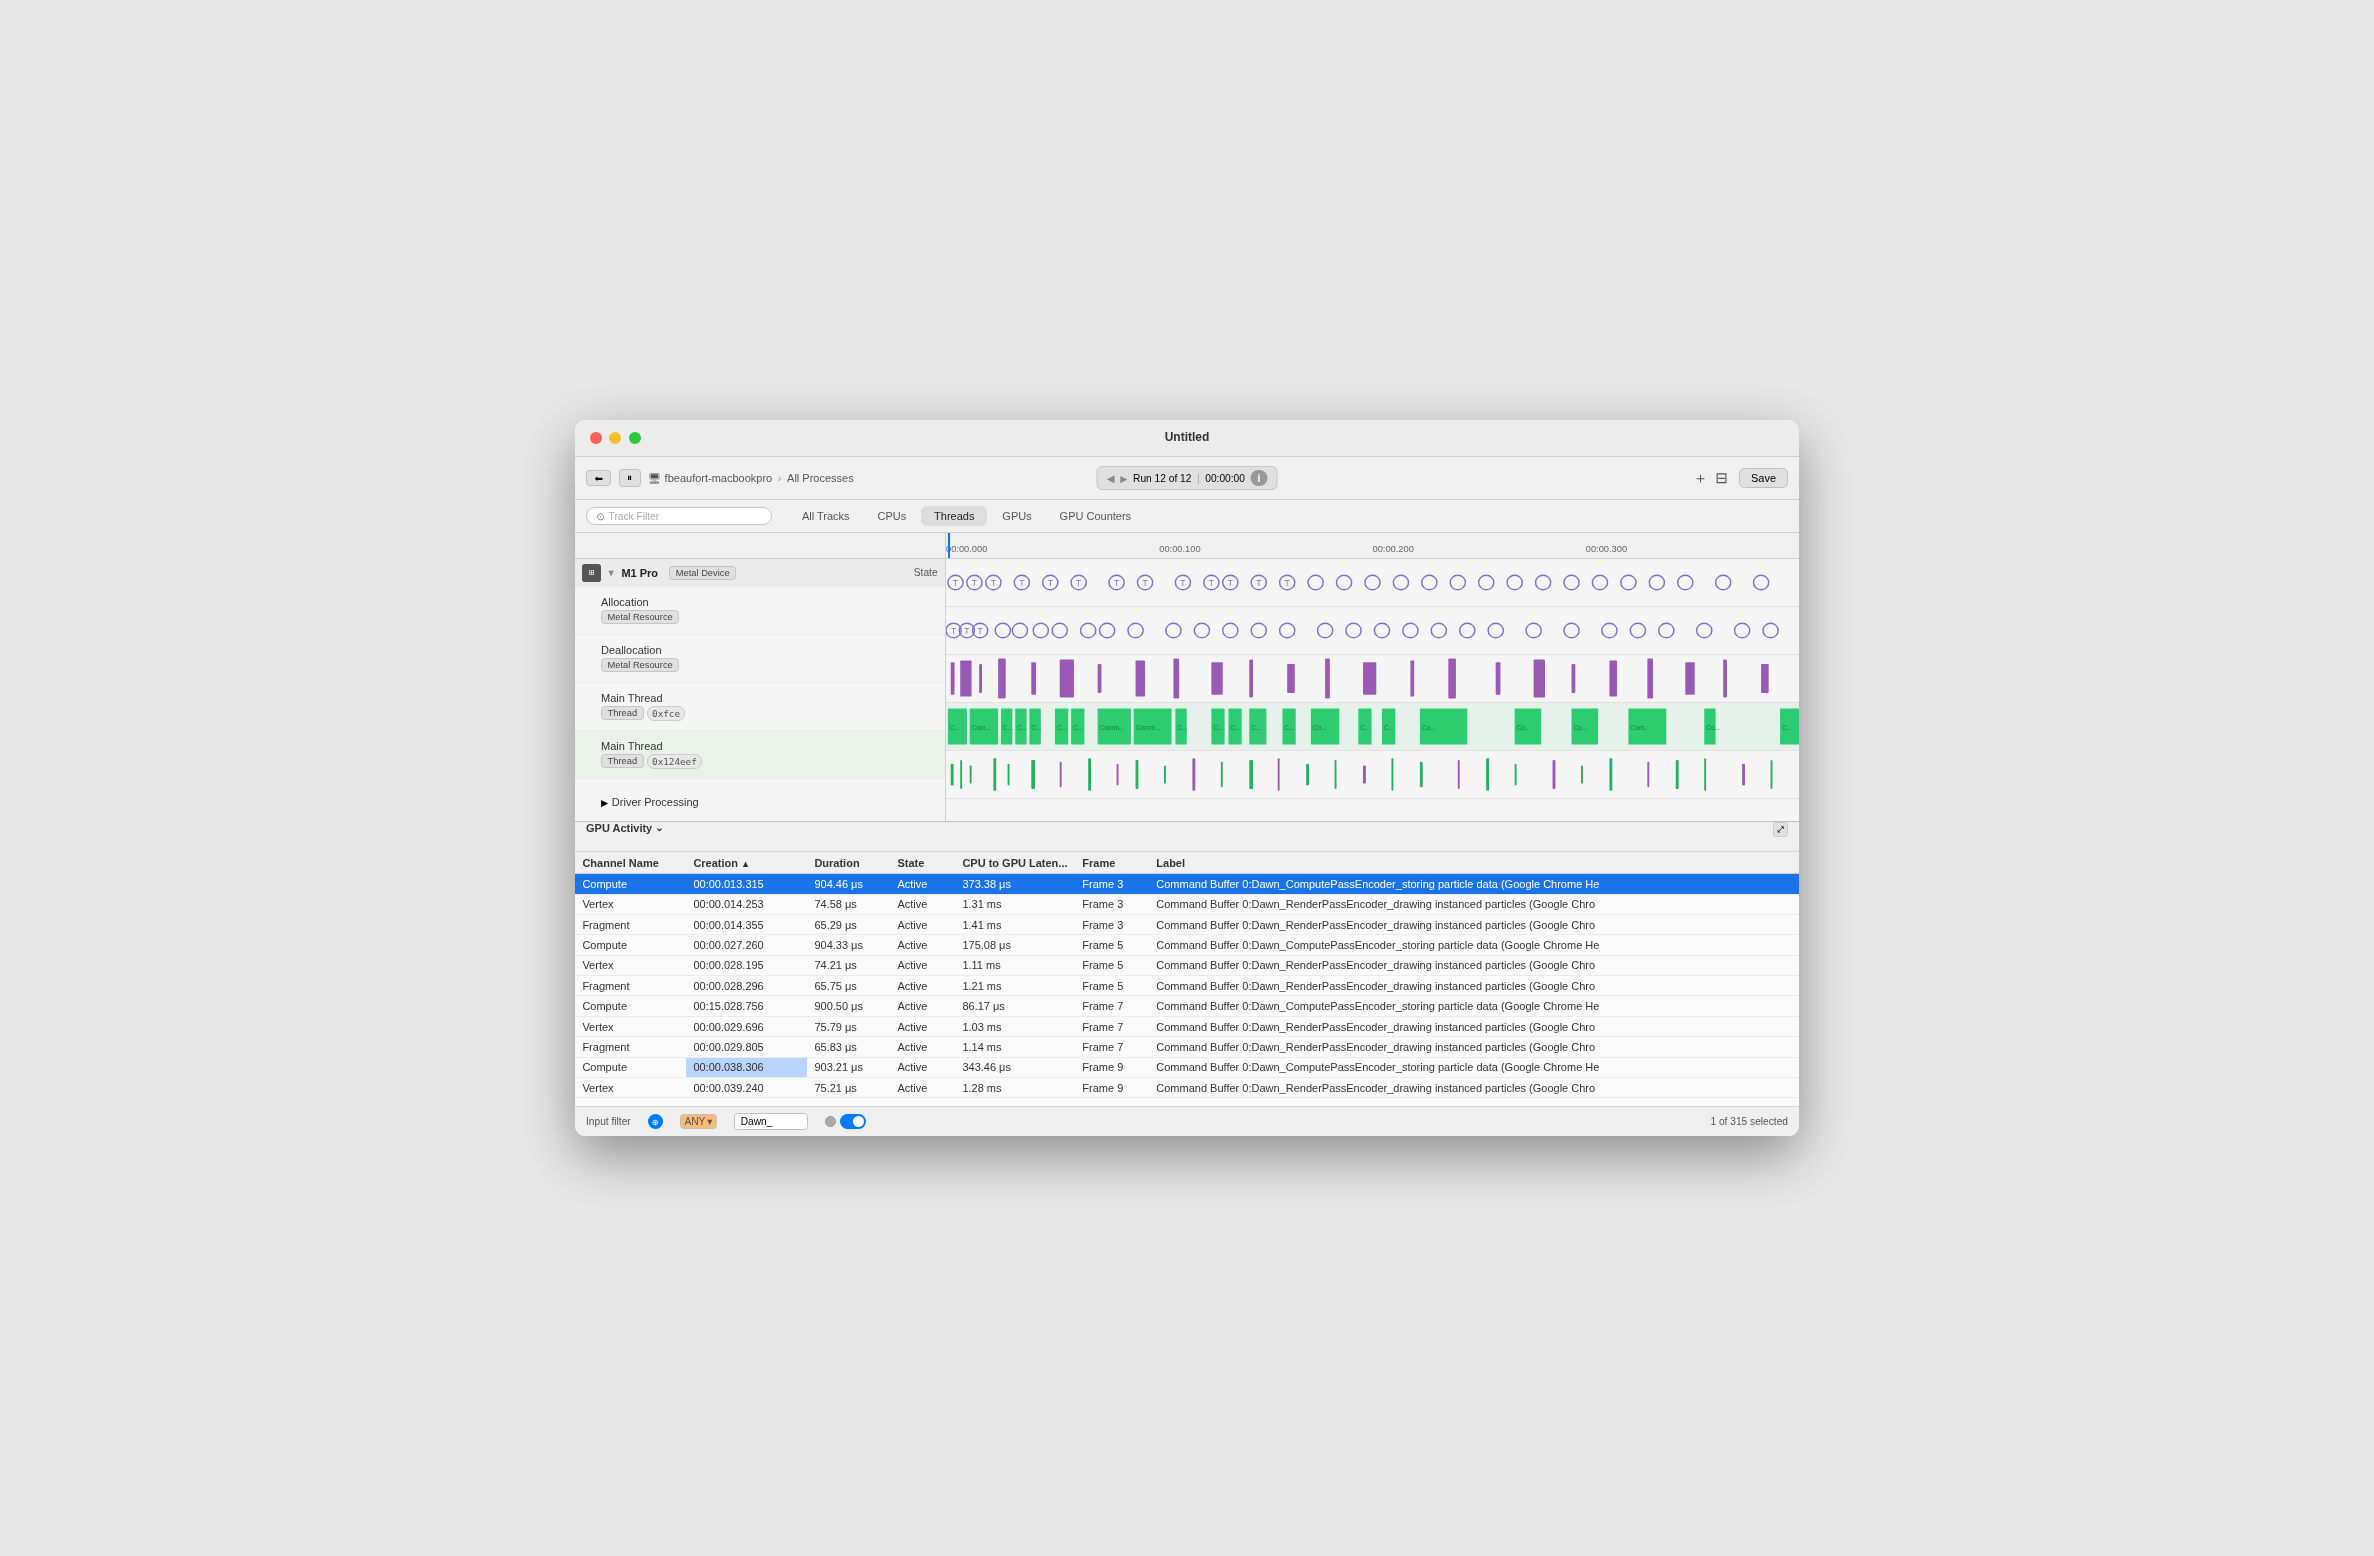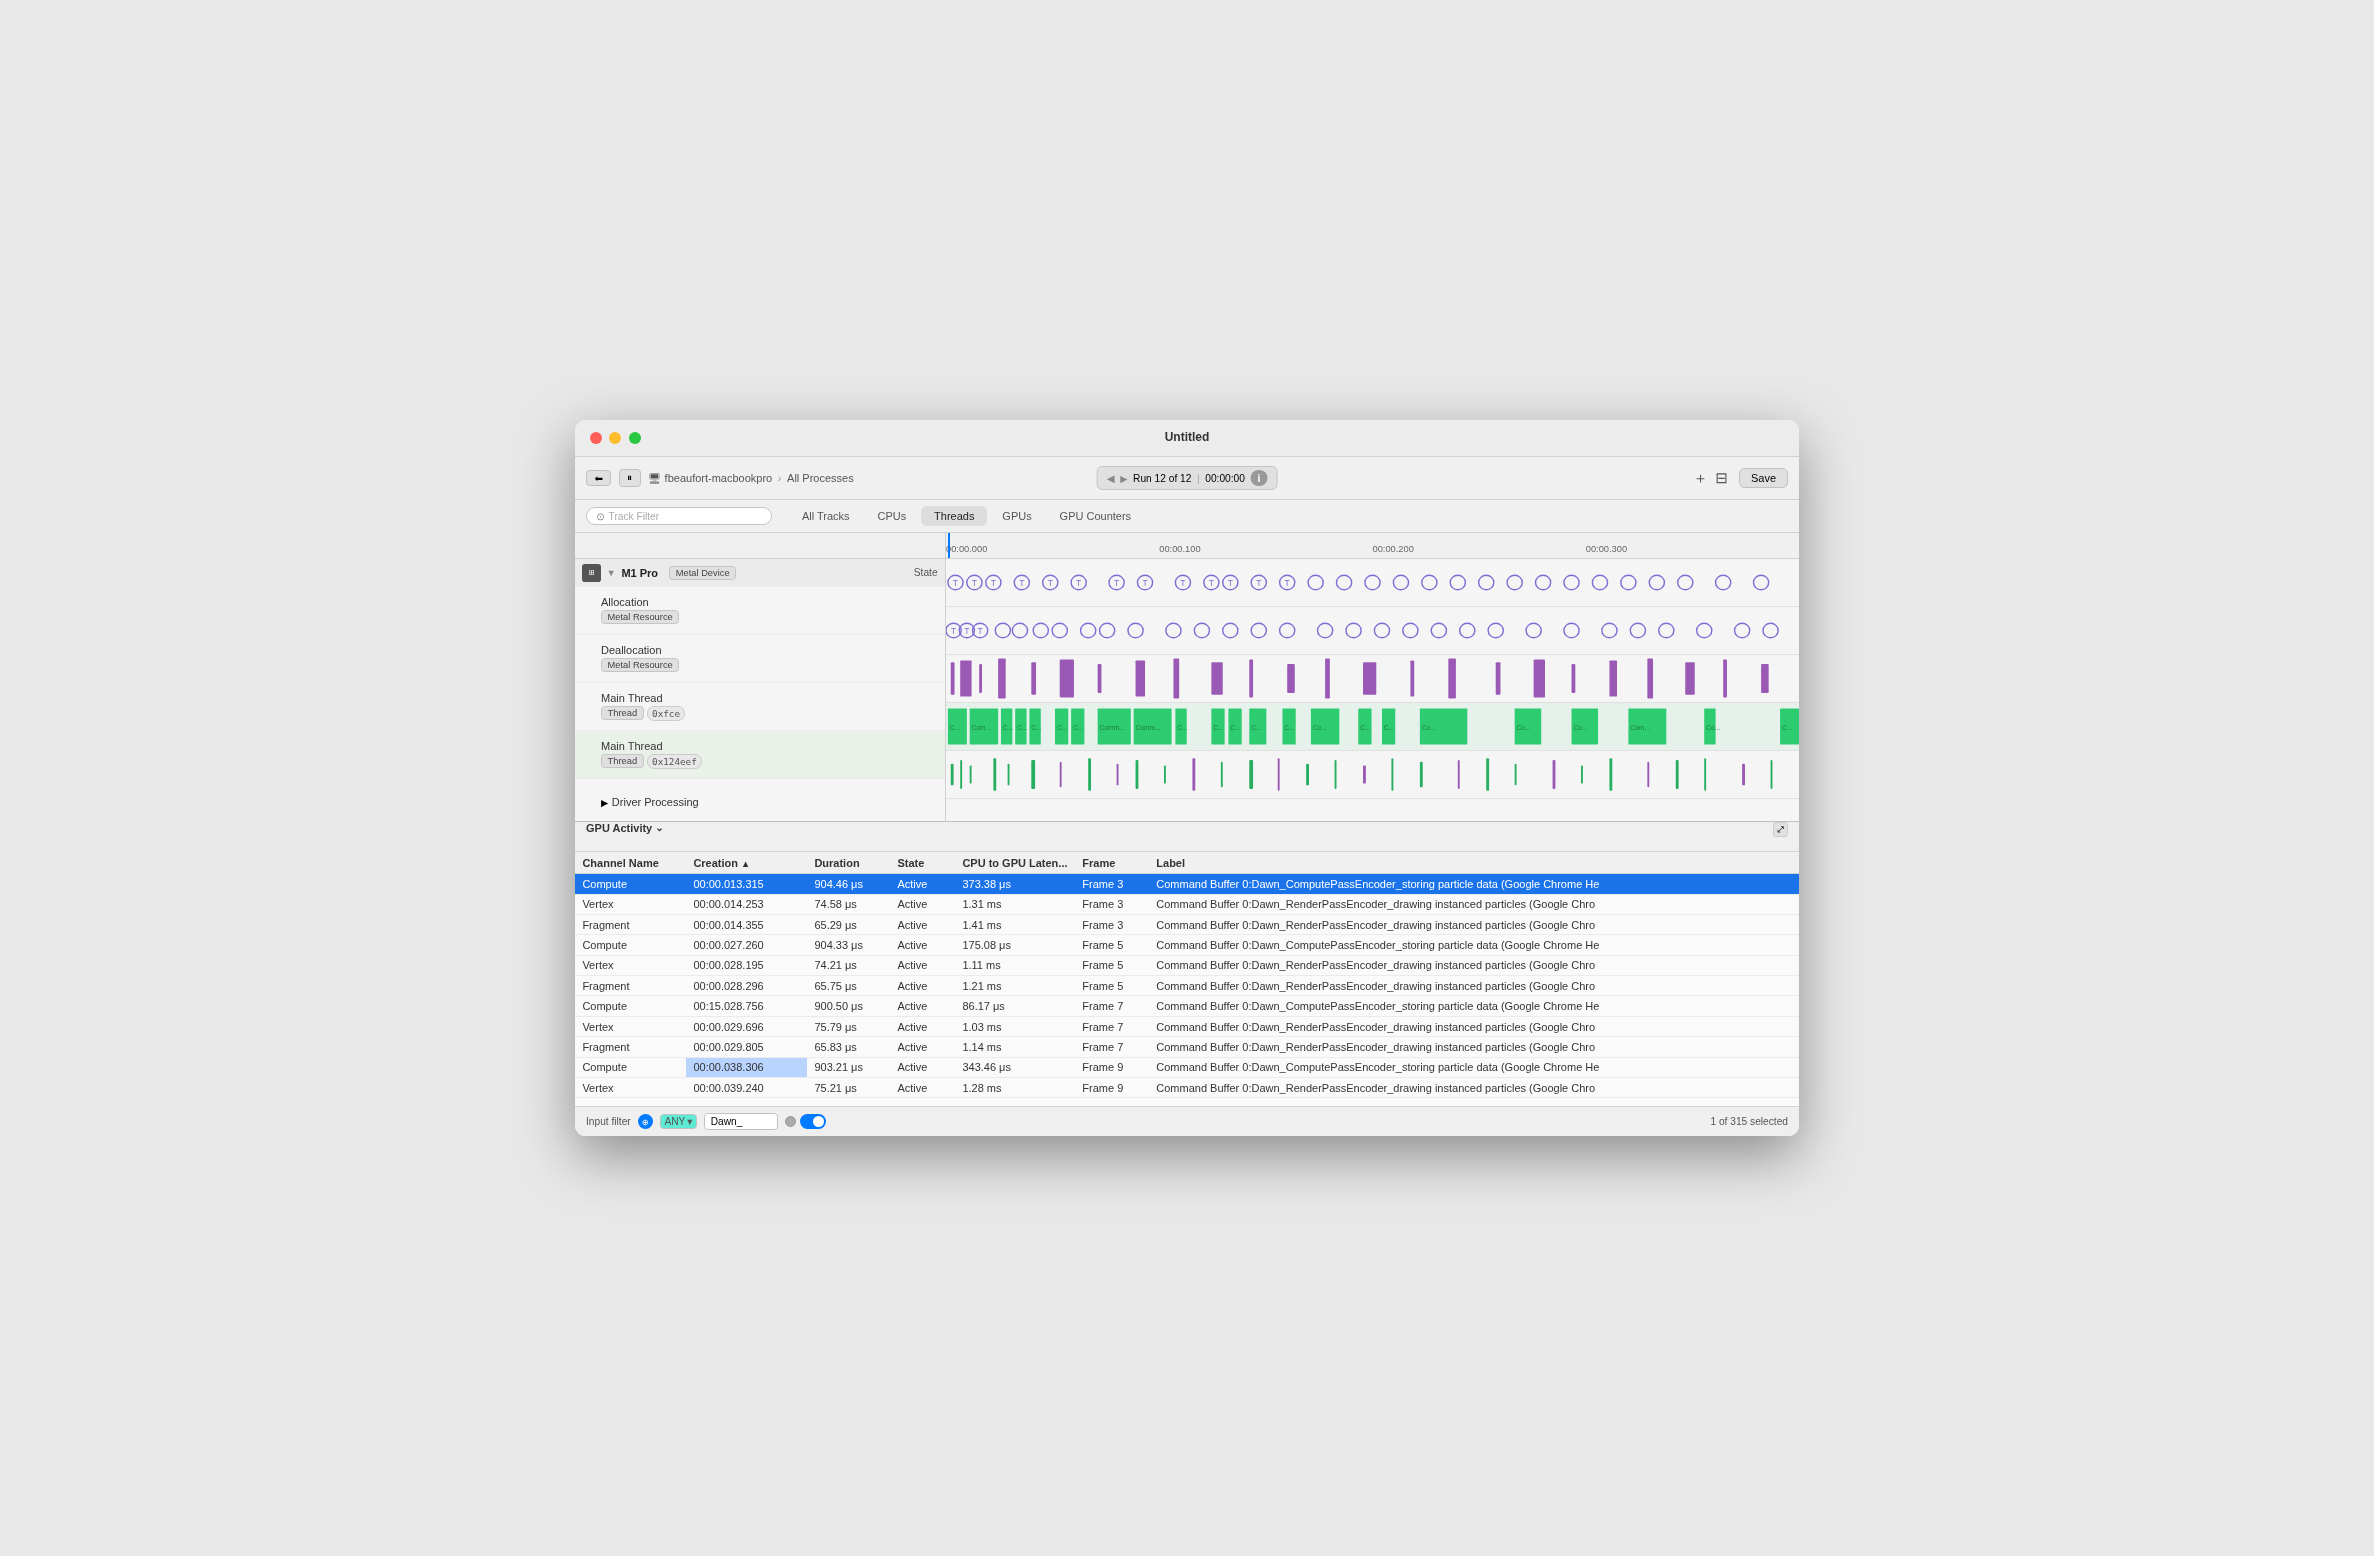--- a/index.html
+++ b/index.html
@@ -311,34 +311,34 @@
       color: #333;
     }
     
     .input-filter {
       height: 30px;
       background: #efefef;
       border-top: 0.9px solid #d5d5d5;
       display: flex;
       align-items: center;
       padding: 0 11px;
-      gap: 7px;
+      gap: 17px;
       font-size: 10.2px;
       color: #555;
     }
     .filter-badge {
       background: #007aff;
       color: white;
       border-radius: 50%;
       width: 15px; height: 15px;
       display: flex; align-items: center; justify-content: center;
       font-size: 8.3px;
     }
     .filter-select {
-      background: #5eead4;
+      background: #fdba74;
       border: 0.9px solid #c0c0c0;
       border-radius: 3.7px;
       padding: 0.9px 3.7px;
       font-size: 10.2px;
       display: flex; align-items: center; gap: 1.9px;
     }
     .filter-input {
       background: #fff;
       border: 0.9px solid #c0c0c0;
       border-radius: 3.7px;

